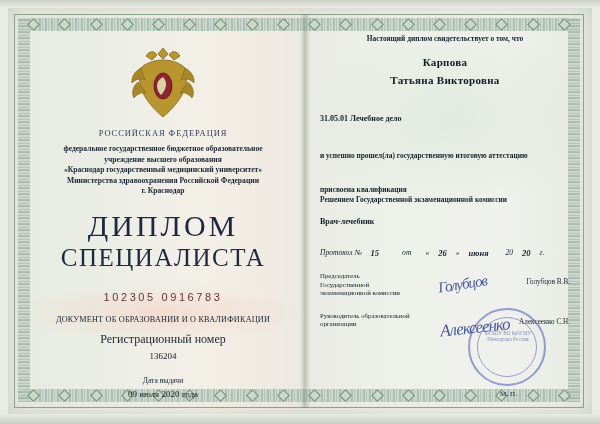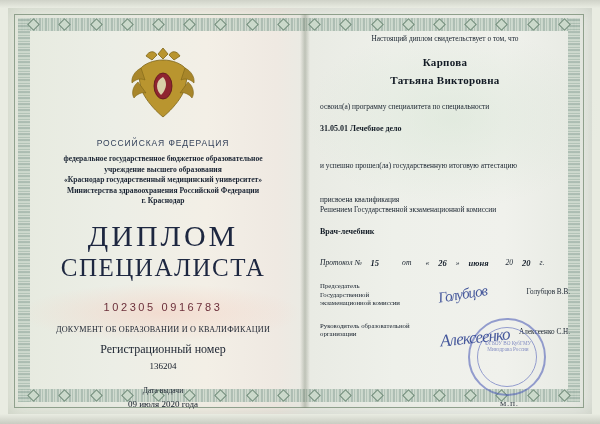--- a/index.html
+++ b/index.html
@@ -112,22 +112,22 @@
   .emblem {
     margin: 8px auto 2px;
     width: 78px; height: 84px;
     position: relative;
   }
   .emblem svg { display:block; }
   .country {
     font-size: 8.5px;
     letter-spacing: 0.9px;
     color: #33415a;
-    margin-top: 12px;
-    font-family: Liberation Sans, sans-serif;
+    margin-top: 2px;
+    font-family: Liberation Serif, serif;
   }
   .org-block {
     margin-top: 6px;
     font-size: 7.6px;
     line-height: 10.5px;
     font-weight: bold;
     color: #1a2433;
   }
   .org-block div { white-space: nowrap; }
   .title-main {
@@ -183,21 +183,21 @@
   }
 
   
   .right {
     position: absolute;
     left: 320px; top: 34px;
     width: 250px; height: 352px;
     color: #16202c;
     font-size: 7.4px;
   }
-  .r-line { line-height: 10px; }
+  .r-line { line-height: 10px; font-weight: bold; }
   .r-center { text-align: center; }
   .handname {
     font-family: "Liberation Serif", serif;
     font-size: 11px;
     font-weight: bold;
     letter-spacing: 0.3px;
     color: #121a24;
   }
   .sp1 { height: 16px; }
   .sp2 { height: 12px; }
@@ -376,21 +376,20 @@
     <div class="date-label">Дата выдачи</div>
     <div class="date-value">09 июля 2020 года</div>
   </div>
 
   <div class="right">
     <div class="r-line r-center">Настоящий диплом свидетельствует о том, что</div>
     <div class="sp2"></div>
     <div class="r-center handname">Карпова</div>
     <div class="r-center handname" style="margin-top:6px;">Татьяна Викторовна</div>
     <div class="sp1"></div>
-    <div class="r-line">освоил(а) программу специалитета по специальности</div>
     <div class="sp2"></div>
     <div class="filled">31.05.01 Лечебное дело</div>
     <div class="sp1"></div>
     <div class="sp2"></div>
     <div class="r-line">и успешно прошел(ла) государственную итоговую аттестацию</div>
     <div class="sp1"></div>
     <div class="r-line" style="margin-top:8px;">присвоена квалификация</div>
     <div class="r-line">Решением Государственной экзаменационной комиссии</div>
     <div class="sp2"></div>
     <div class="filled">Врач-лечебник</div>

